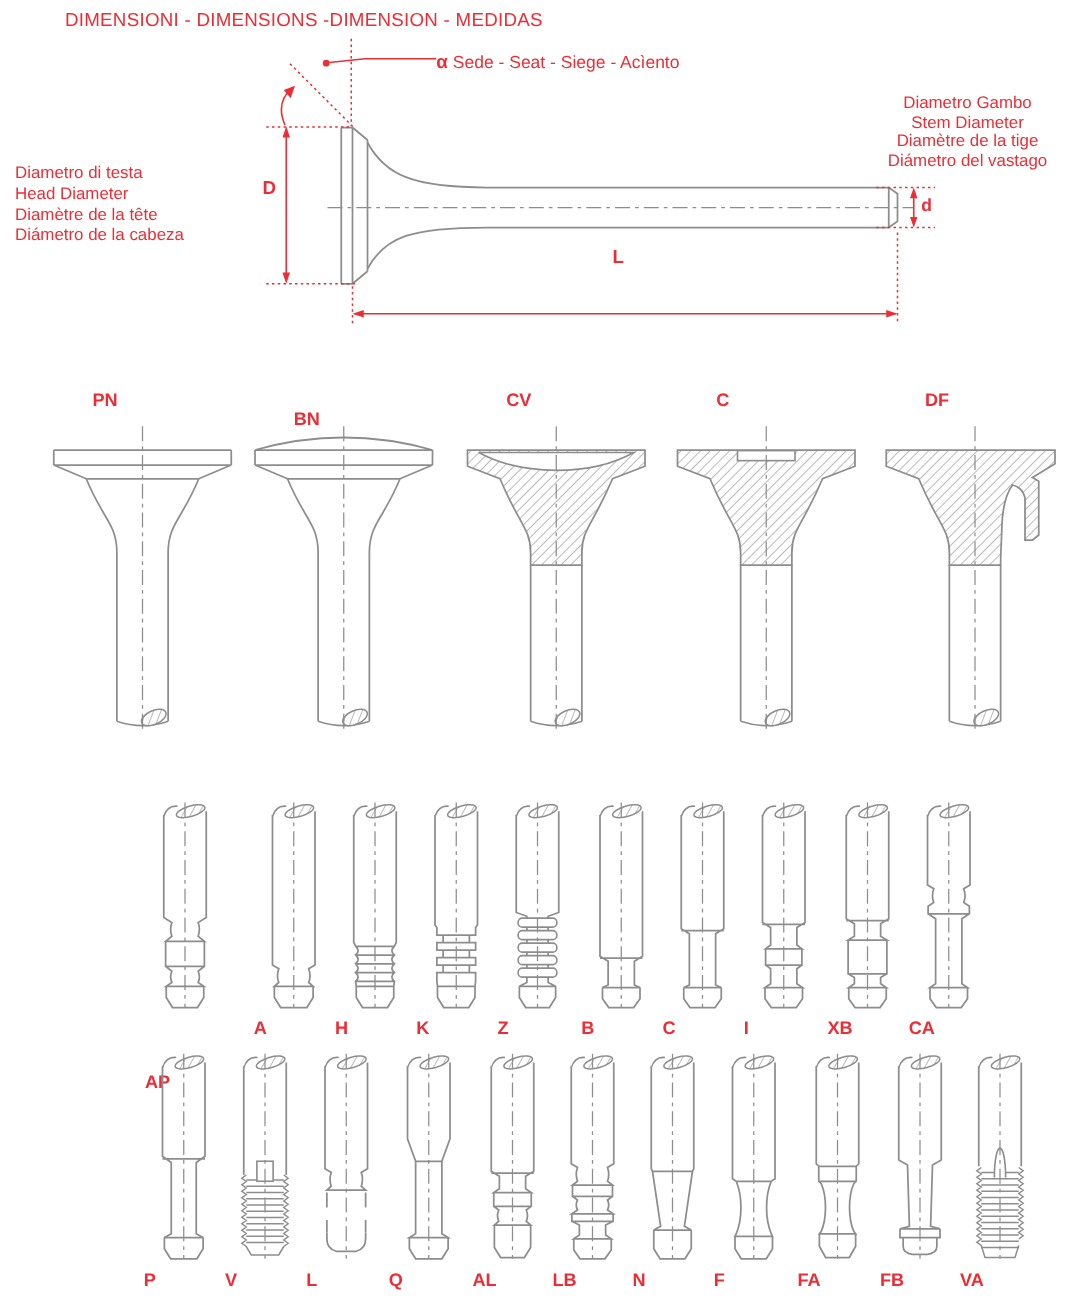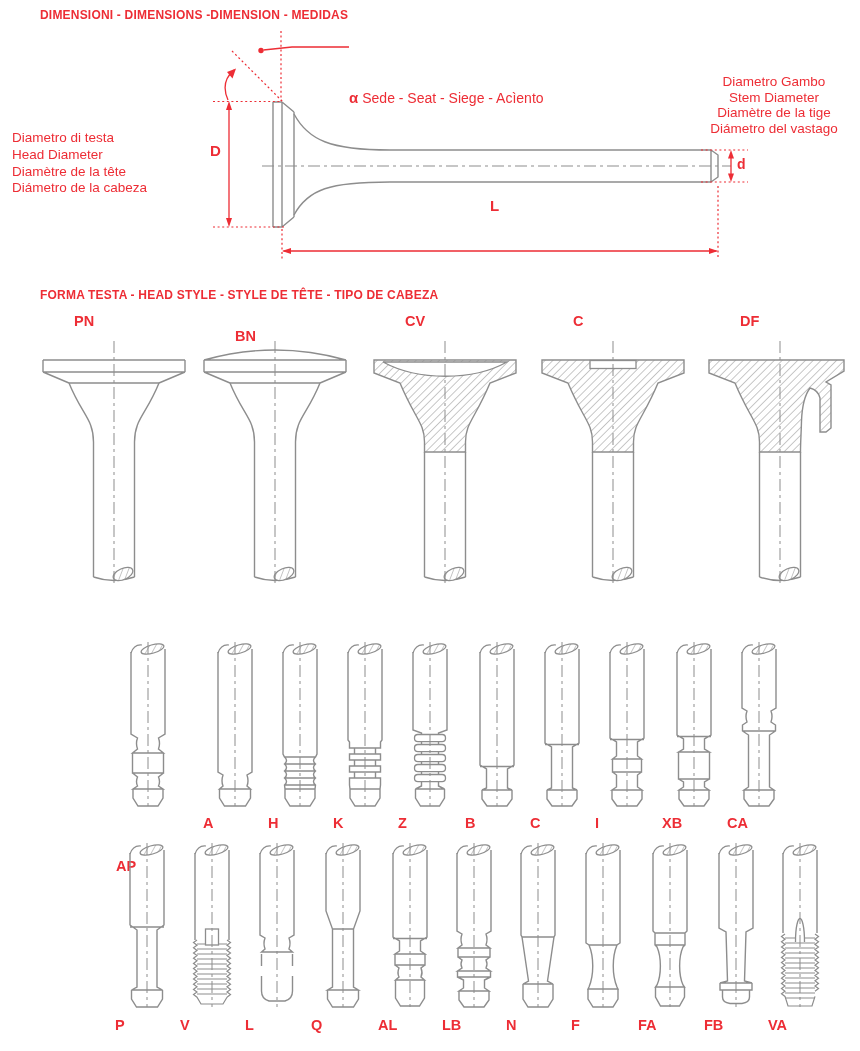--- a/index.html
+++ b/index.html
@@ -1,23 +1,23 @@
 <!DOCTYPE html>
 <html><head>
 <meta charset="utf-8">
 <style>
   :root{ --red:#ed2d35; --line:#8d8d8d; }
   html,body{margin:0;padding:0;background:#fff;}
   .page{position:relative;width:860px;height:1051px;background:#fff;overflow:hidden;
         font-family:"Liberation Sans",sans-serif;}
   .abs{position:absolute;}
-  .sec-title{position:absolute;left:40px;font-size:12px;font-weight:bold;color:var(--red);
+  .sec-title{position:absolute;left:52px;font-size:15px;font-weight:normal;color:var(--red);
              letter-spacing:.2px;white-space:nowrap;}
   .red-block{position:absolute;color:var(--red);font-size:13.5px;line-height:16px;}
-  .alpha-row{position:absolute;color:var(--red);font-size:14px;white-space:nowrap;margin-top:48px;}
+  .alpha-row{position:absolute;color:var(--red);font-size:14px;white-space:nowrap;}
   .alpha-sym{font-weight:bold;font-size:15px;margin-right:4px;}
   .dim-letter{position:absolute;color:var(--red);font-weight:bold;font-size:15px;}
   .fig-label{position:absolute;text-align:left;font-weight:bold;font-size:14.5px;color:var(--red);}
   svg{display:block;}
   .g{stroke:var(--line);stroke-width:1.4;fill:none;}
   .gth{stroke:var(--line);stroke-width:1.2;fill:none;}
   .cl{stroke:var(--line);stroke-width:1;fill:none;stroke-dasharray:12 4 3 4;}
   .r{stroke:var(--red);stroke-width:1.3;fill:none;}
   .rdot{stroke:var(--red);stroke-width:1.2;fill:none;stroke-dasharray:2 2.6;}
   .rf{fill:var(--red);stroke:none;}
@@ -80,21 +80,20 @@
     <div>Diametro di testa</div>
     <div>Head Diameter</div>
     <div>Diamètre de la tête</div>
     <div>Diámetro de la cabeza</div>
   </div>
 
   <div class="dim-letter" style="left:210px;top:142px">D</div>
   <div class="dim-letter" style="left:737px;top:156px;font-size:14px">d</div>
   <div class="dim-letter" style="left:490px;top:197px">L</div>
 
-  <div class="sec-title" style="top:288px">FORMA TESTA - HEAD STYLE - STYLE DE TÊTE - TIPO DE CABEZA</div>
 
   <div class="fig-label" style="left:74px;top:313px;width:80px">PN</div>
   <div class="fig-label" style="left:235px;top:328px;width:80px">BN</div>
   <div class="fig-label" style="left:405px;top:313px;width:80px">CV</div>
   <div class="fig-label" style="left:573px;top:313px;width:80px">C</div>
   <div class="fig-label" style="left:740px;top:313px;width:80px">DF</div>
 
   <svg class="abs" style="left:32px;top:335px" width="164" height="254">
     <path class="g" d="M11,25H153M11,37H153M11,25V37M153,25V37M11,37L37,48M153,37L127,48M37,48H127"></path>
     <path class="g" d="M37,48C50,80 61.5,84 61.5,107V242M127,48C114,80 102.5,84 102.5,107V242M61.5,242Q82,249 102.5,242"></path>

